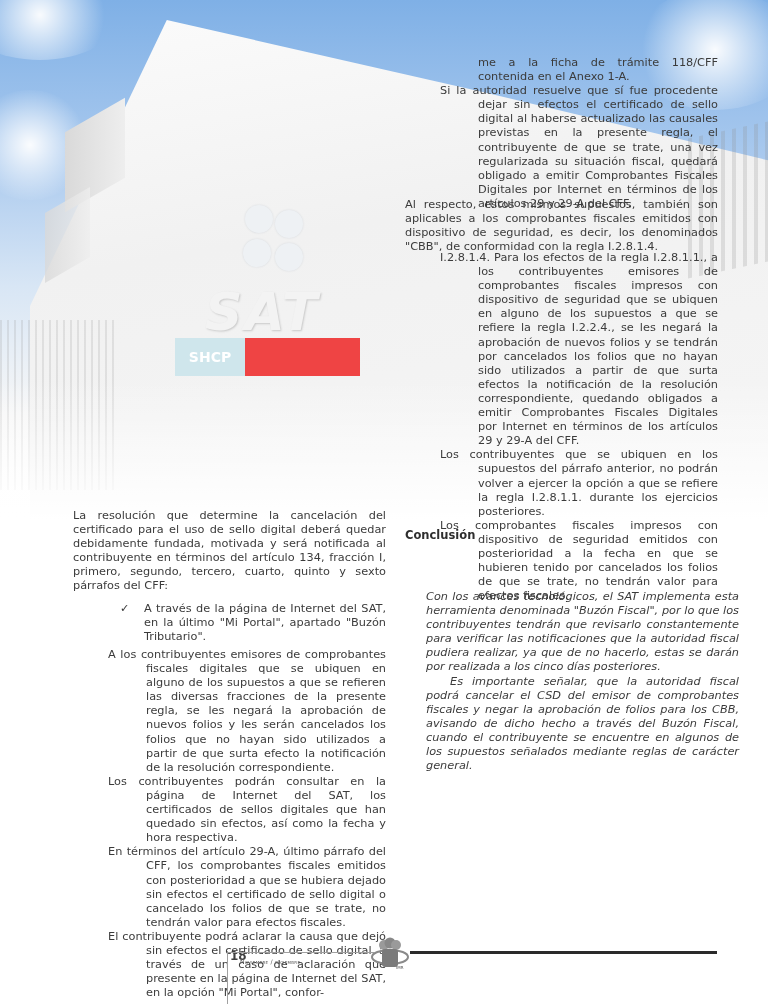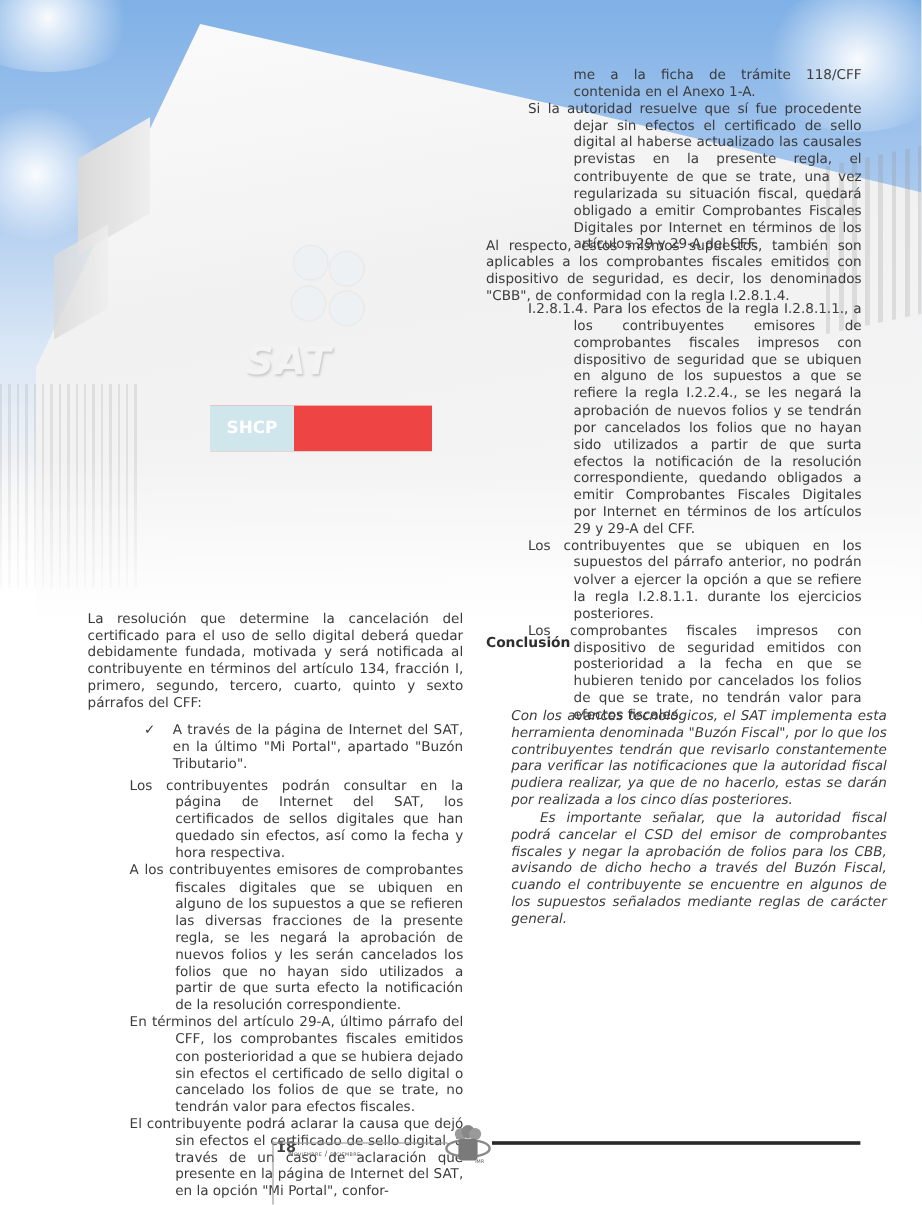--- a/index.html
+++ b/index.html
@@ -32,21 +32,21 @@
     .bars-right {
       position: absolute; right: 0; top: 130px; width: 80px; height: 140px;
       background: repeating-linear-gradient(90deg, rgba(140,140,140,.45) 0 4px, transparent 4px 11px);
       opacity: .5; transform: skewY(-12deg);
     }
     .sat-logo { position: absolute; left: 235px; top: 205px; width: 100px; }
     .sat-dot { position: absolute; width: 28px; height: 28px; border-radius: 50%; background: #eef1f4; box-shadow: 0 0 2px #d5d8dc; }
     .sat-text {
       position: absolute; left: 205px; top: 282px;
       font-family: "DejaVu Sans", sans-serif; font-weight: bold; font-style: italic;
-      font-size: 32px; color: #f3f3f3; letter-spacing: 2px;
+      font-size: 52px; color: #f3f3f3; letter-spacing: 2px;
       text-shadow: 1px 1px 2px #c9c9c9;
     }
     .shcp-sign { position: absolute; left: 175px; top: 338px; width: 185px; height: 38px; background: #ef4444; }
     .shcp-blue {
       position: absolute; left: 0; top: 0; width: 70px; height: 38px; background: #cfe6ec;
       color: #ffffff; font-weight: bold; font-size: 14px; line-height: 38px; text-align: center;
     }
     .fade { position: absolute; left: 0; top: 380px; width: 768px; height: 140px;
       background: linear-gradient(180deg, rgba(255,255,255,0) 0%, rgba(255,255,255,1) 100%); }
 
@@ -119,22 +119,22 @@
 <div class="txt" style="left:73px;top:509px;width:313px;">
   <p>La resolución que determine la cancelación del certificado para el uso de sello digital deberá quedar debidamente fundada, motivada y será notificada al contribuyente en términos del artículo 134, fracción I, primero, segundo, tercero, cuarto, quinto y sexto párrafos del CFF:</p>
 </div>
 
 <div class="txt check" style="left:120px;top:602px;width:266px;">
   <span class="check-mark">✓</span>
   <span>A través de la página de Internet del SAT, en la último "Mi Portal", apartado "Buzón Tributario".</span>
 </div>
 
 <div class="txt" style="left:108px;top:648px;width:278px;">
+  <p class="hang">A los contribuyentes emisores de comprobantes fiscales digitales que se ubiquen en alguno de los supuestos a que se refieren las diversas fracciones de la presente regla, se les negará la aprobación de nuevos folios y les serán cancelados los folios que no hayan sido utilizados a partir de que surta efecto la notificación de la resolución correspondiente.</p>
   <p class="hang">Los contribuyentes podrán consultar en la página de Internet del SAT, los certificados de sellos digitales que han quedado sin efectos, así como la fecha y hora respectiva.</p>
-  <p class="hang">A los contribuyentes emisores de comprobantes fiscales digitales que se ubiquen en alguno de los supuestos a que se refieren las diversas fracciones de la presente regla, se les negará la aprobación de nuevos folios y les serán cancelados los folios que no hayan sido utilizados a partir de que surta efecto la notificación de la resolución correspondiente.</p>
   <p class="hang">En términos del artículo 29-A, último párrafo del CFF, los comprobantes fiscales emitidos con posterioridad a que se hubiera dejado sin efectos el certificado de sello digital o cancelado los folios de que se trate, no tendrán valor para efectos fiscales.</p>
   <p class="hang">El contribuyente podrá aclarar la causa que dejó sin efectos el certificado de sello digital, a través de un caso de aclaración que presente en la página de Internet del SAT, en la opción "Mi Portal", confor-</p>
 </div>
 
 <div class="pagenum">18</div>
 <div class="vline"></div>
 <div class="hline-thin"></div>
 <div class="month">Noviembre / diciembre</div>
 <div class="logo-emblem">
   <svg width="40" height="40" viewBox="0 0 40 40">

